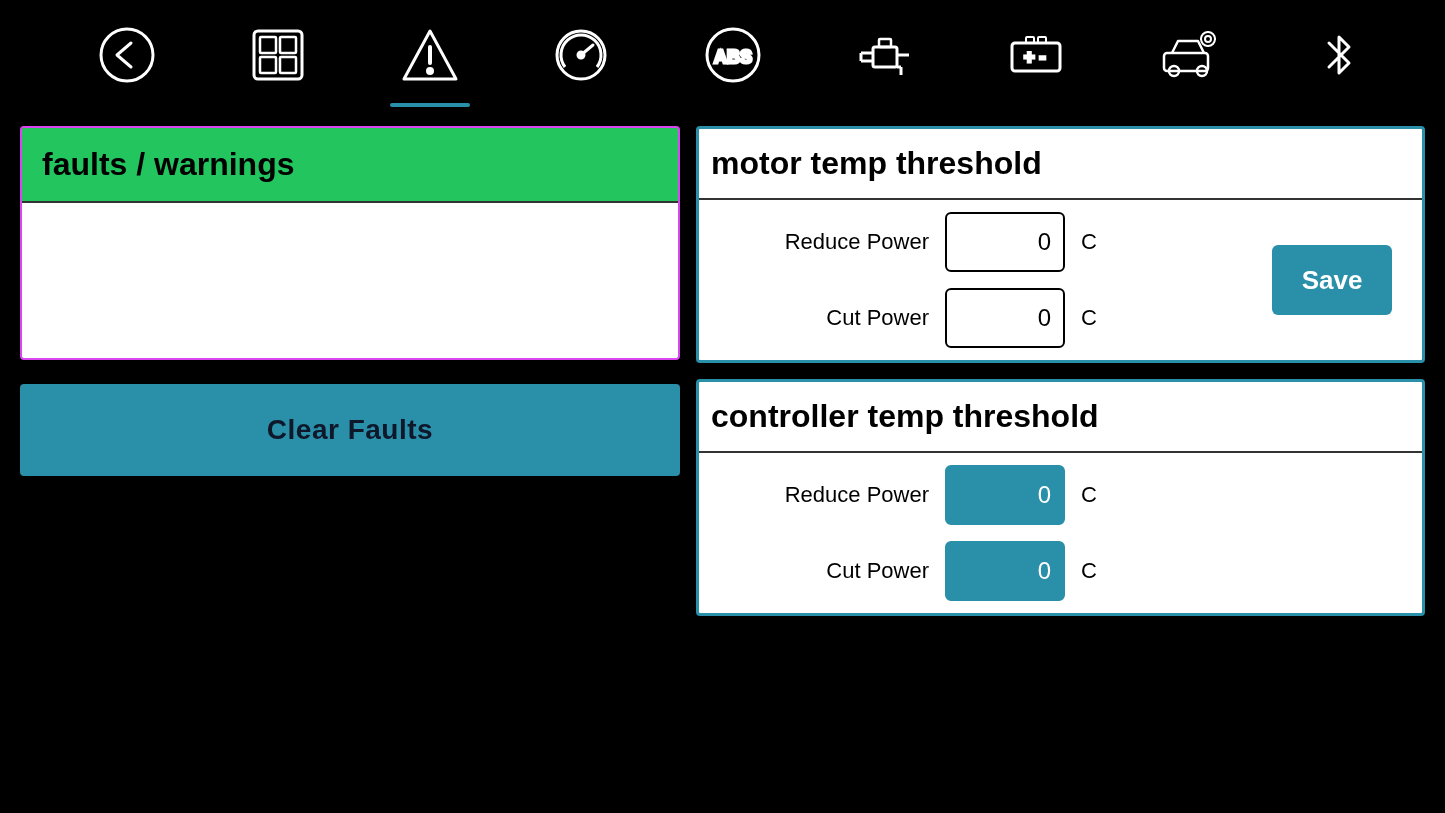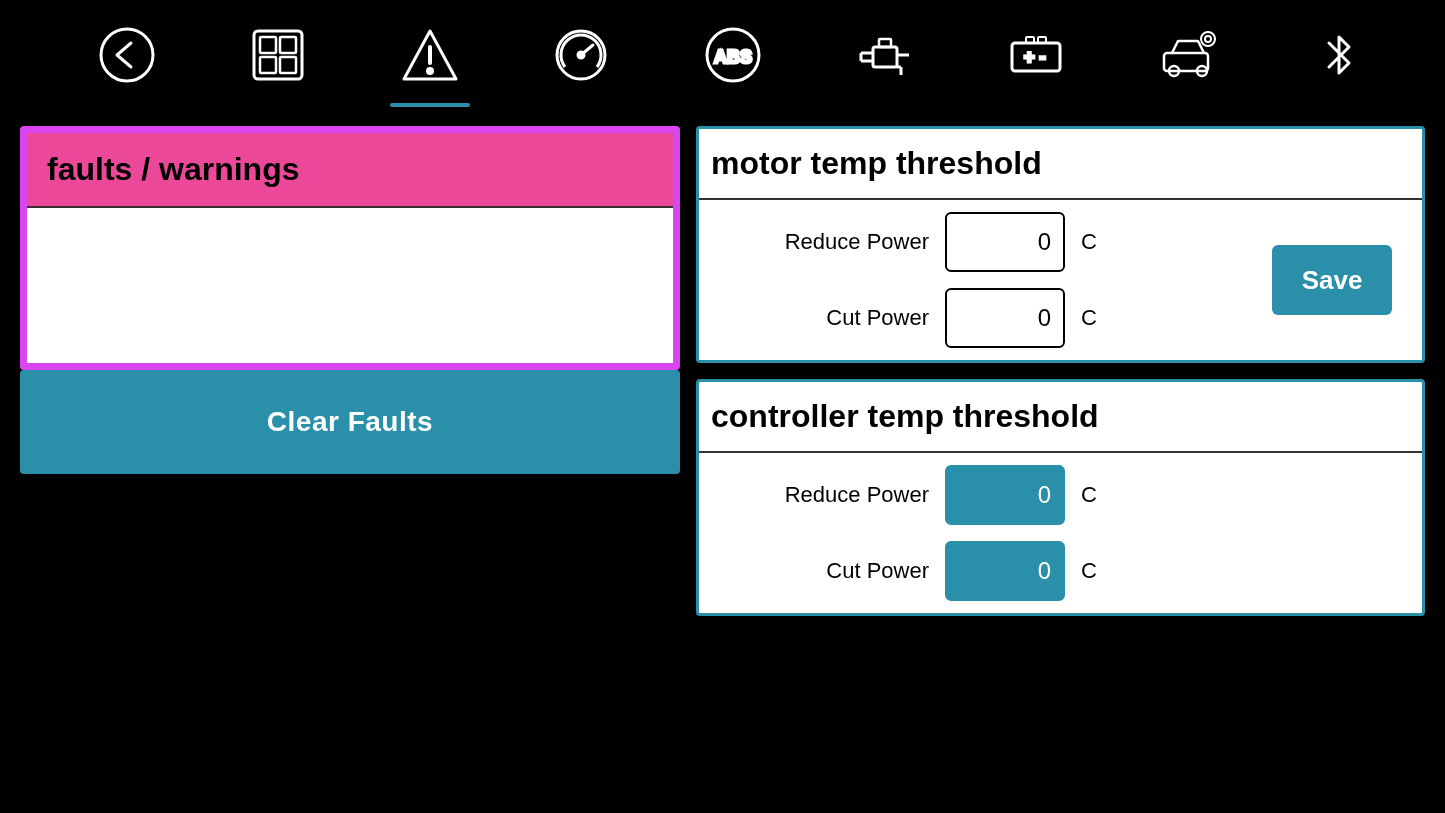--- a/index.html
+++ b/index.html
@@ -62,22 +62,22 @@
 
     
     .left-panel {
       display: flex;
       flex-direction: column;
       width: 660px;
       gap: 0;
     }
 
     .faults-box {
-      border: 7px solid #d946ef;
-      background: #ec4899;
+      border: 2px solid #d946ef;
+      background: #22c55e;
       border-radius: 4px;
       overflow: hidden;
     }
 
     .faults-header {
       padding: 18px 20px;
       border-bottom: 2px solid #333;
     }
 
     .faults-header h2 {
@@ -85,27 +85,27 @@
       font-weight: bold;
       color: #000;
     }
 
     .faults-body {
       height: 155px;
       background: #fff;
     }
 
     .clear-faults-btn {
-      margin-top: 0;
+      margin-top: 24px;
       background: #2a8fa8;
-      color: #ffffff;
+      color: #0f172a;
       border: none;
       border-radius: 4px;
       width: 100%;
-      height: 104px;
+      height: 92px;
       font-size: 28px;
       font-weight: bold;
       cursor: pointer;
       letter-spacing: 0.5px;
     }
 
     
     .right-panel {
       display: flex;
       flex-direction: column;

